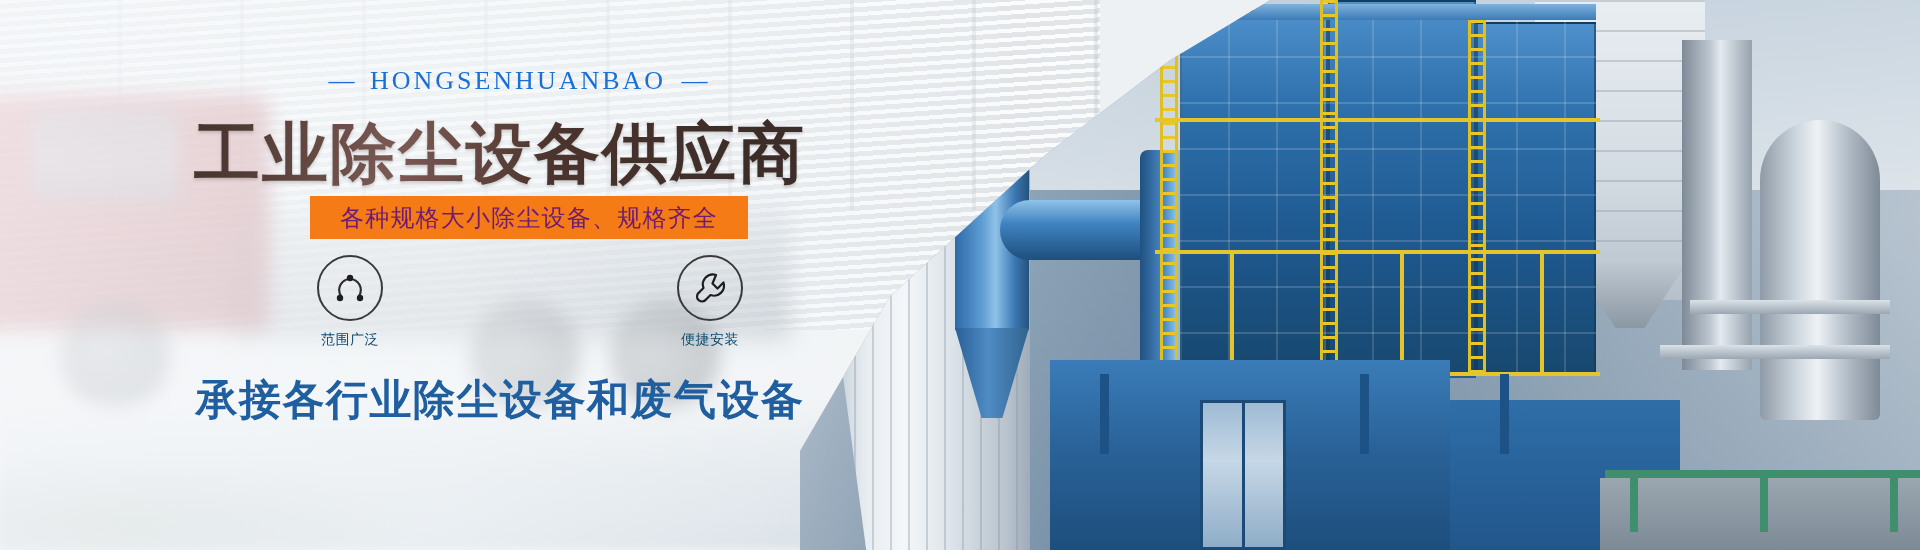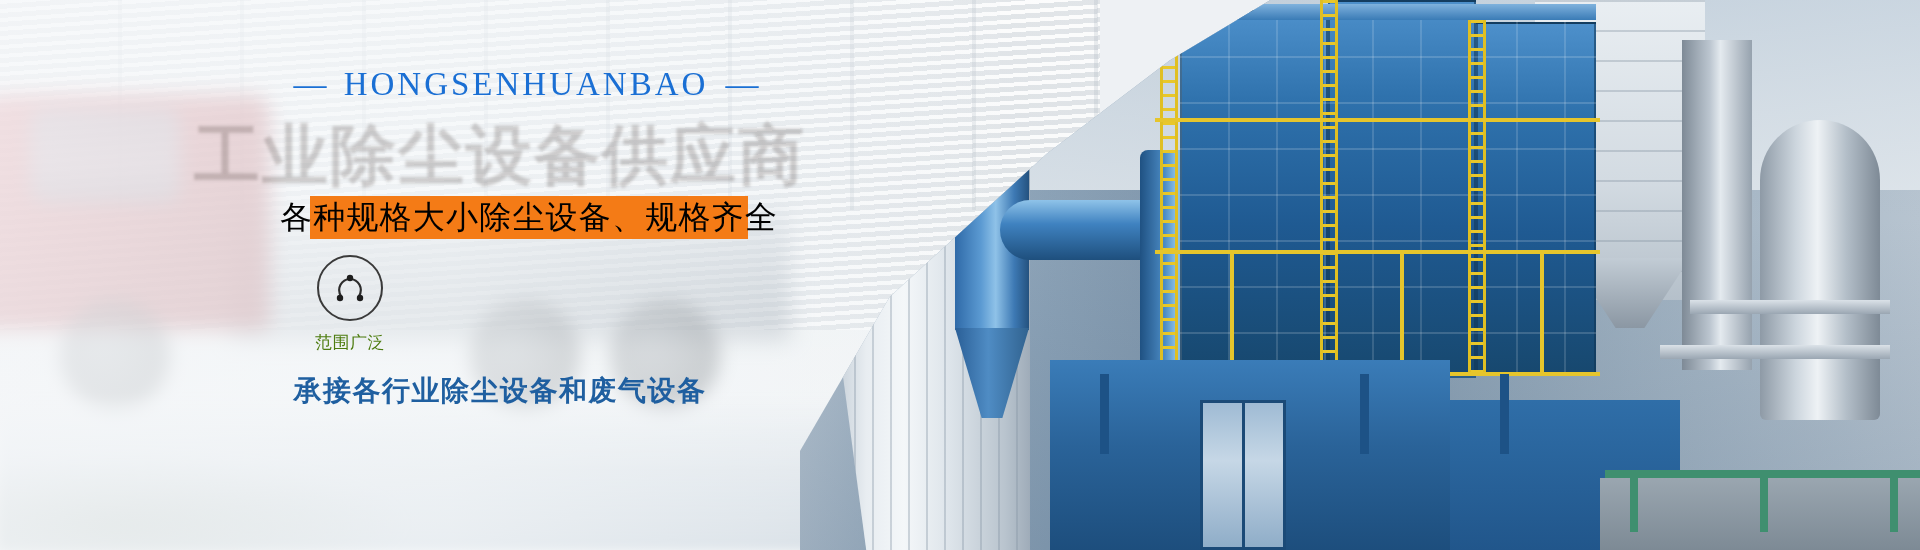--- a/index.html
+++ b/index.html
@@ -202,24 +202,24 @@
     position:absolute; left:800px; top:478px; width:320px; height:72px;
     background:linear-gradient(180deg,#9aa6b0 0%, #7d8a95 100%);
   }
 
   
   .content {
     position:absolute; left:0; top:0; width:1000px; height:550px; z-index:20;
   }
 
   .eyebrow {
-    position:absolute; left:8px; top:66px; width:1000px;
+    position:absolute; left:0; top:66px; width:1000px;
     text-align:center;
     font-family:"Liberation Serif","DejaVu Serif",serif;
-    font-size:33px; letter-spacing:3.0px; color:#1a6fd4; font-weight:400;
+    font-size:26px; letter-spacing:3.0px; color:#1a6fd4; font-weight:400;
     white-space:nowrap;
     padding-left:36px;
   }
   .eyebrow .dash { letter-spacing:0; padding:0 6px; }
 
   .headline {
     position:absolute; left:0; top:109px; width:1000px; text-align:center;
     font-size:66px; font-weight:bold; letter-spacing:2px;
     color:#3a2b28;
     background:linear-gradient(100deg,#413029 0%, #4a3630 22%, #7c5a54 40%, #4b342d 55%, #3c2c27 75%, #453230 100%);
@@ -233,42 +233,42 @@
     font-size:66px; font-weight:bold; letter-spacing:2px;
     color:rgba(60,44,39,.22); filter:blur(1.5px); white-space:nowrap;
   }
 
   .orange-bar {
     position:absolute; left:310px; top:196px; width:438px; height:43px;
     background:#f47b16;
     display:flex; align-items:center; justify-content:center;
   }
   .orange-bar span {
-    color:#000000; font-size:32px; letter-spacing:1.2px; font-weight:400;
+    color:#701a75; font-size:24px; letter-spacing:1.2px; font-weight:400;
     white-space:nowrap;
   }
 
   .features {
     position:absolute; left:300px; top:255px; width:460px;
     display:flex; justify-content:space-between;
   }
   .feature { width:100px; text-align:center; }
   .feature .circle {
     width:66px; height:66px; margin:0 auto 10px; border-radius:50%;
     border:2.5px solid #3a3a3a;
     display:flex; align-items:center; justify-content:center;
     background:transparent;
   }
   .feature .flabel {
-    font-size:17px; color:#4d7c0f; letter-spacing:.5px; white-space:nowrap;
+    font-size:14px; color:#0c4a6e; letter-spacing:.5px; white-space:nowrap;
   }
 
   .tagline {
     position:absolute; left:0; top:372px; width:1000px; text-align:center;
-    font-size:28px; font-weight:bold; color:#1f5fa0; letter-spacing:1.5px;
+    font-size:42px; font-weight:bold; color:#1f5fa0; letter-spacing:1.5px;
     white-space:nowrap;
   }
 </style>
 </head>
 <body>
 
 <div id="banner">
 
   <div class="bg-left">
     <div class="wall"></div>
@@ -337,20 +337,21 @@
 
   <div class="content">
 
     <div class="eyebrow">
       <span class="dash">—</span>
       <span>HONGSENHUANBAO</span>
       <span class="dash">—</span>
     </div>
 
     <div class="headline-shadow">工业除尘设备供应商</div>
+    <div class="headline">工业除尘设备供应商</div>
 
     <div class="orange-bar">
       <span>各种规格大小除尘设备、规格齐全</span>
     </div>
 
     <div class="features">
 
       <div class="feature">
         <div class="circle">
           <svg width="40" height="40" viewBox="0 0 40 40">
@@ -358,20 +359,28 @@
             <path d="M20 11 A11 11 0 0 1 29 28" stroke="#2c2c2c" stroke-width="2.2" fill="none" stroke-linecap="round"></path>
             <circle cx="20" cy="10" r="3.2" fill="#1d1d1d"></circle>
             <circle cx="10" cy="30" r="3.2" fill="#1d1d1d"></circle>
             <circle cx="30" cy="30" r="3.2" fill="#1d1d1d"></circle>
           </svg>
         </div>
         <div class="flabel">范围广泛</div>
       </div>
 
 
+      <div class="feature">
+        <div class="circle">
+          <svg width="40" height="40" viewBox="0 0 40 40">
+            <path d="M26 7 a10 10 0 0 0 -12.5 13 l-4.5 4.5 a5 5 0 1 0 7 7 l4.5 -4.5 a10 10 0 0 0 13 -12.5 l-6 6 -5 -5 z" stroke="#1d1d1d" stroke-width="2.2" fill="none" stroke-linejoin="round"></path>
+          </svg>
+        </div>
+        <div class="flabel">便捷安装</div>
+      </div>
 
 
     </div>
 
     <div class="tagline">承接各行业除尘设备和废气设备</div>
 
   </div>
 </div>
 
 </body></html>

